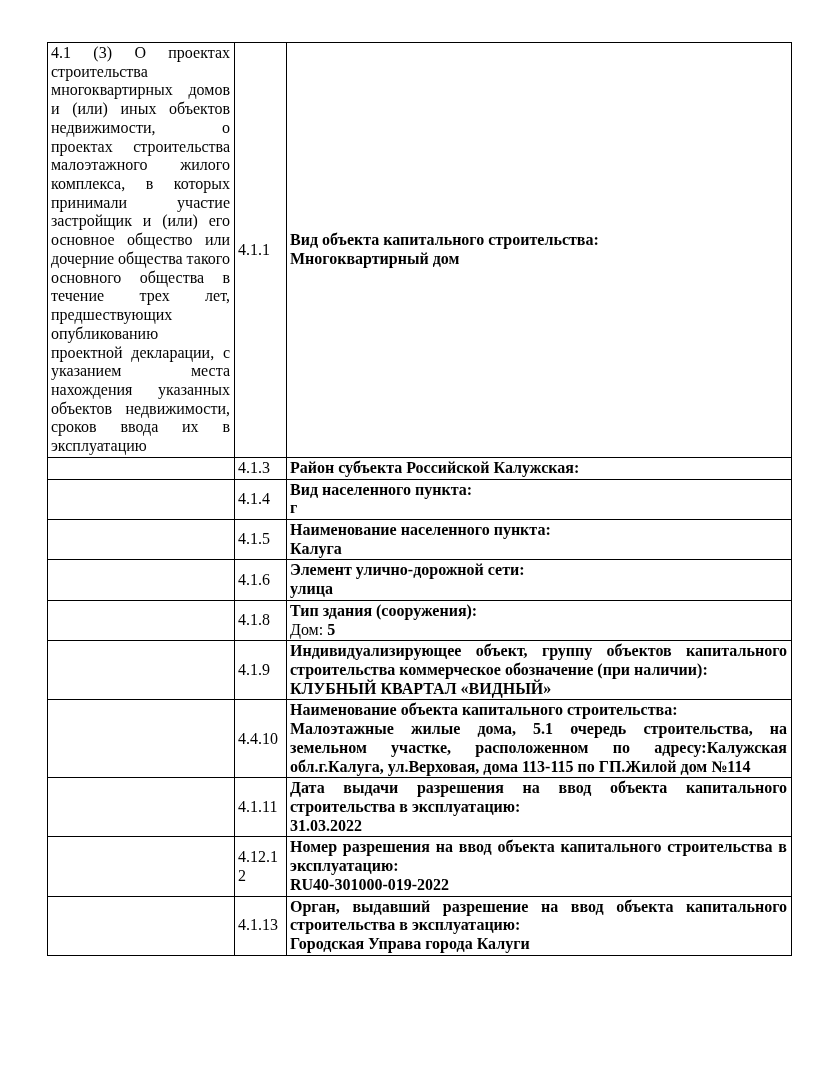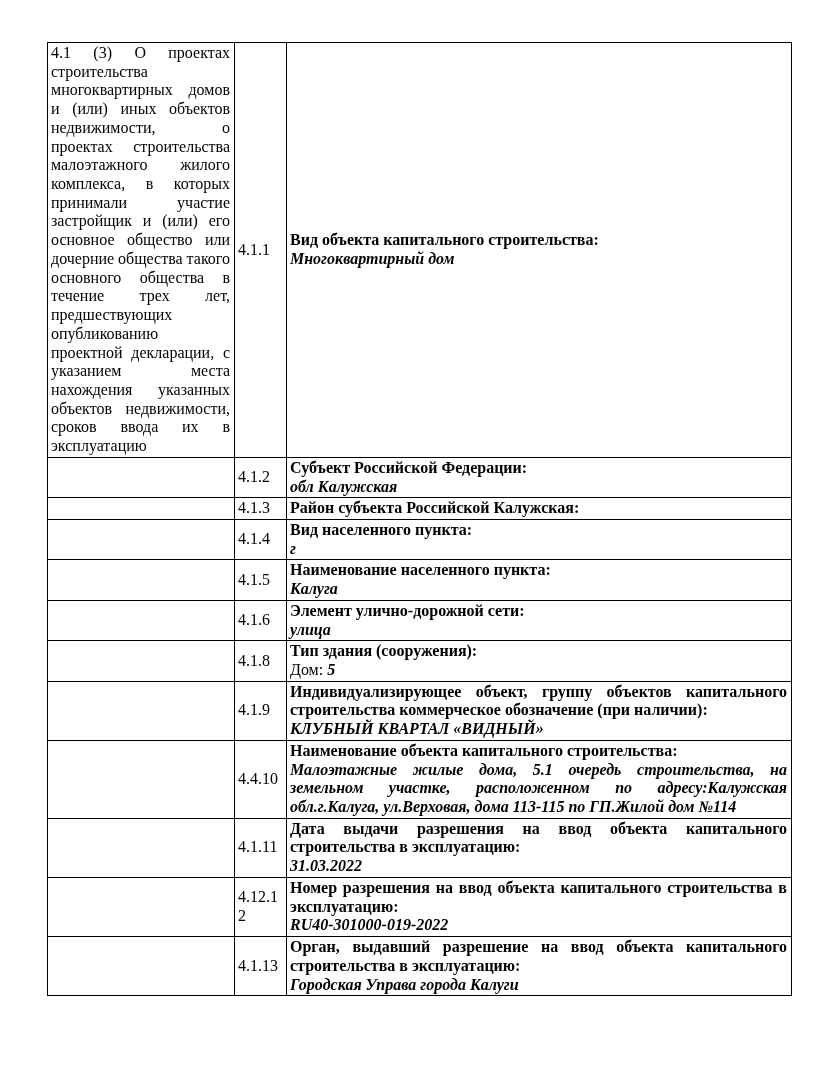--- a/index.html
+++ b/index.html
@@ -39,48 +39,40 @@
   }
   td.col-code {
     vertical-align: middle;
     padding-left: 2px;
   }
   td.col-value {
     vertical-align: middle;
     text-align: justify;
   }
   .value-label { font-weight: bold; }
-  .bold { font-weight: bold; font-style: italic; }
+  .bold { font-weight: bold; }
   .field-value { font-weight: normal; }
 </style>
 </head>
 <body>
 
 <div class="page">
   <table class="decl">
     <colgroup>
       <col class="c-desc">
       <col class="c-code">
       <col class="c-value">
     </colgroup>
     <tbody>
         <tr>
           <td class="col-desc">4.1 (3) О проектах строительства многоквартирных домов и (или) иных объектов недвижимости, о проектах строительства малоэтажного жилого комплекса, в которых принимали участие застройщик и (или) его основное общество или дочерние общества такого основного общества в течение трех лет, предшествующих опубликованию проектной декларации, с указанием места нахождения указанных объектов недвижимости, сроков ввода их в эксплуатацию</td>
           <td class="col-code">4.1.1</td>
           <td class="col-value">
             <div class="value-label">Вид объекта капитального строительства:</div>
             <div class="field-value"><span class="bold">Многоквартирный дом</span></div>
-          </td>
-        </tr>
-        <tr>
-          <td class="col-desc"></td>
-          <td class="col-code">4.1.2</td>
-          <td class="col-value">
-            <div class="value-label">Субъект Российской Федерации:</div>
-            <div class="field-value"><span class="bold">обл Калужская</span></div>
           </td>
         </tr>
         <tr>
           <td class="col-desc"></td>
           <td class="col-code">4.1.3</td>
           <td class="col-value">
             <div class="value-label">Район субъекта Российской Калужская:</div>
           </td>
         </tr>
         <tr>

